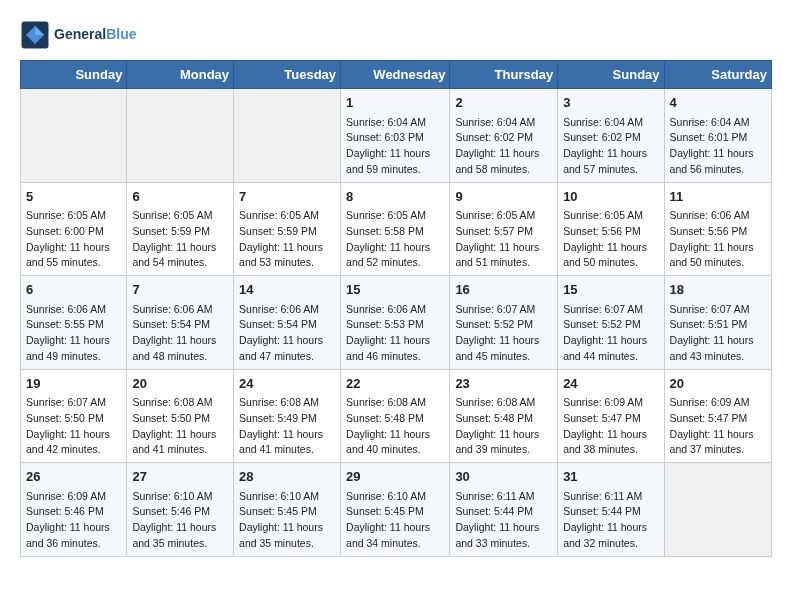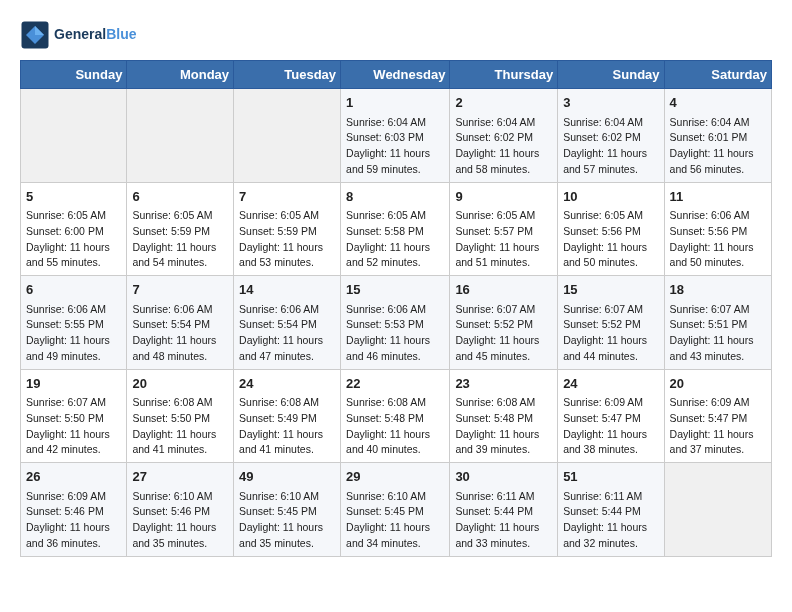--- a/index.html
+++ b/index.html
@@ -155,20 +155,20 @@
         <td><span class="day-num">20</span>Sunrise: 6:08 AM<br>Sunset: 5:50 PM<br>Daylight: 11 hours and 41 minutes.</td>
         <td><span class="day-num">24</span>Sunrise: 6:08 AM<br>Sunset: 5:49 PM<br>Daylight: 11 hours and 41 minutes.</td>
         <td><span class="day-num">22</span>Sunrise: 6:08 AM<br>Sunset: 5:48 PM<br>Daylight: 11 hours and 40 minutes.</td>
         <td><span class="day-num">23</span>Sunrise: 6:08 AM<br>Sunset: 5:48 PM<br>Daylight: 11 hours and 39 minutes.</td>
         <td><span class="day-num">24</span>Sunrise: 6:09 AM<br>Sunset: 5:47 PM<br>Daylight: 11 hours and 38 minutes.</td>
         <td><span class="day-num">20</span>Sunrise: 6:09 AM<br>Sunset: 5:47 PM<br>Daylight: 11 hours and 37 minutes.</td>
       </tr>
       <tr>
         <td><span class="day-num">26</span>Sunrise: 6:09 AM<br>Sunset: 5:46 PM<br>Daylight: 11 hours and 36 minutes.</td>
         <td><span class="day-num">27</span>Sunrise: 6:10 AM<br>Sunset: 5:46 PM<br>Daylight: 11 hours and 35 minutes.</td>
-        <td><span class="day-num">49</span>Sunrise: 6:10 AM<br>Sunset: 5:45 PM<br>Daylight: 11 hours and 35 minutes.</td>
+        <td><span class="day-num">28</span>Sunrise: 6:10 AM<br>Sunset: 5:45 PM<br>Daylight: 11 hours and 35 minutes.</td>
         <td><span class="day-num">29</span>Sunrise: 6:10 AM<br>Sunset: 5:45 PM<br>Daylight: 11 hours and 34 minutes.</td>
         <td><span class="day-num">30</span>Sunrise: 6:11 AM<br>Sunset: 5:44 PM<br>Daylight: 11 hours and 33 minutes.</td>
-        <td><span class="day-num">51</span>Sunrise: 6:11 AM<br>Sunset: 5:44 PM<br>Daylight: 11 hours and 32 minutes.</td>
+        <td><span class="day-num">31</span>Sunrise: 6:11 AM<br>Sunset: 5:44 PM<br>Daylight: 11 hours and 32 minutes.</td>
         <td class="cell-empty"></td>
       </tr>
     </tbody>
 </table>
 
 </body></html>

